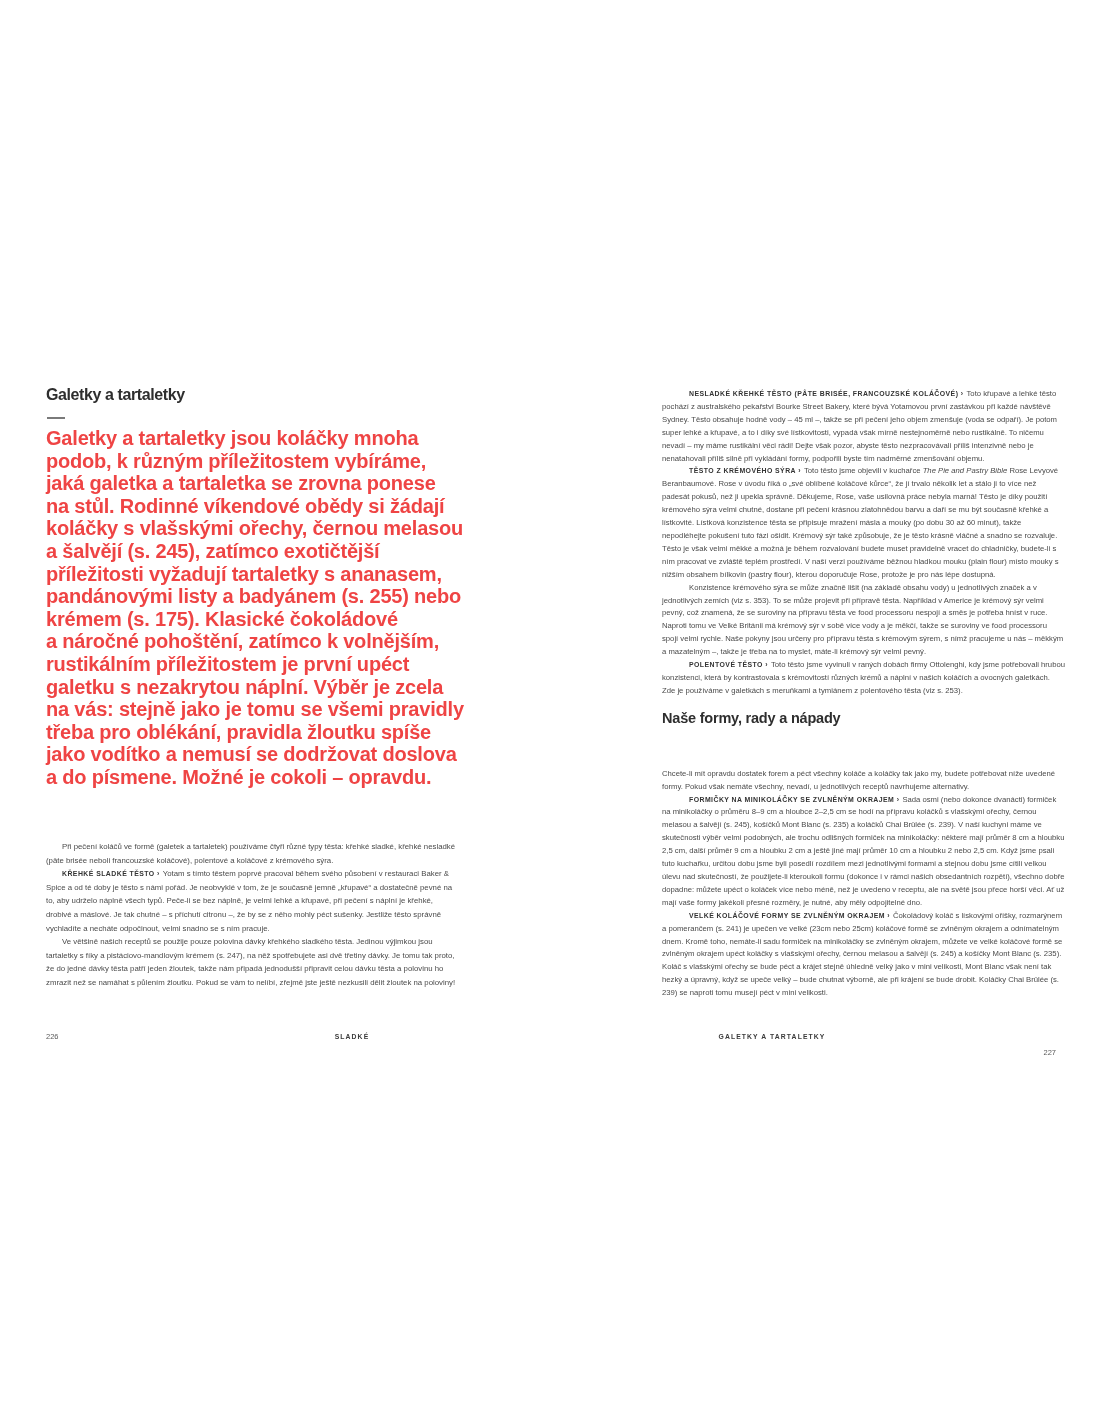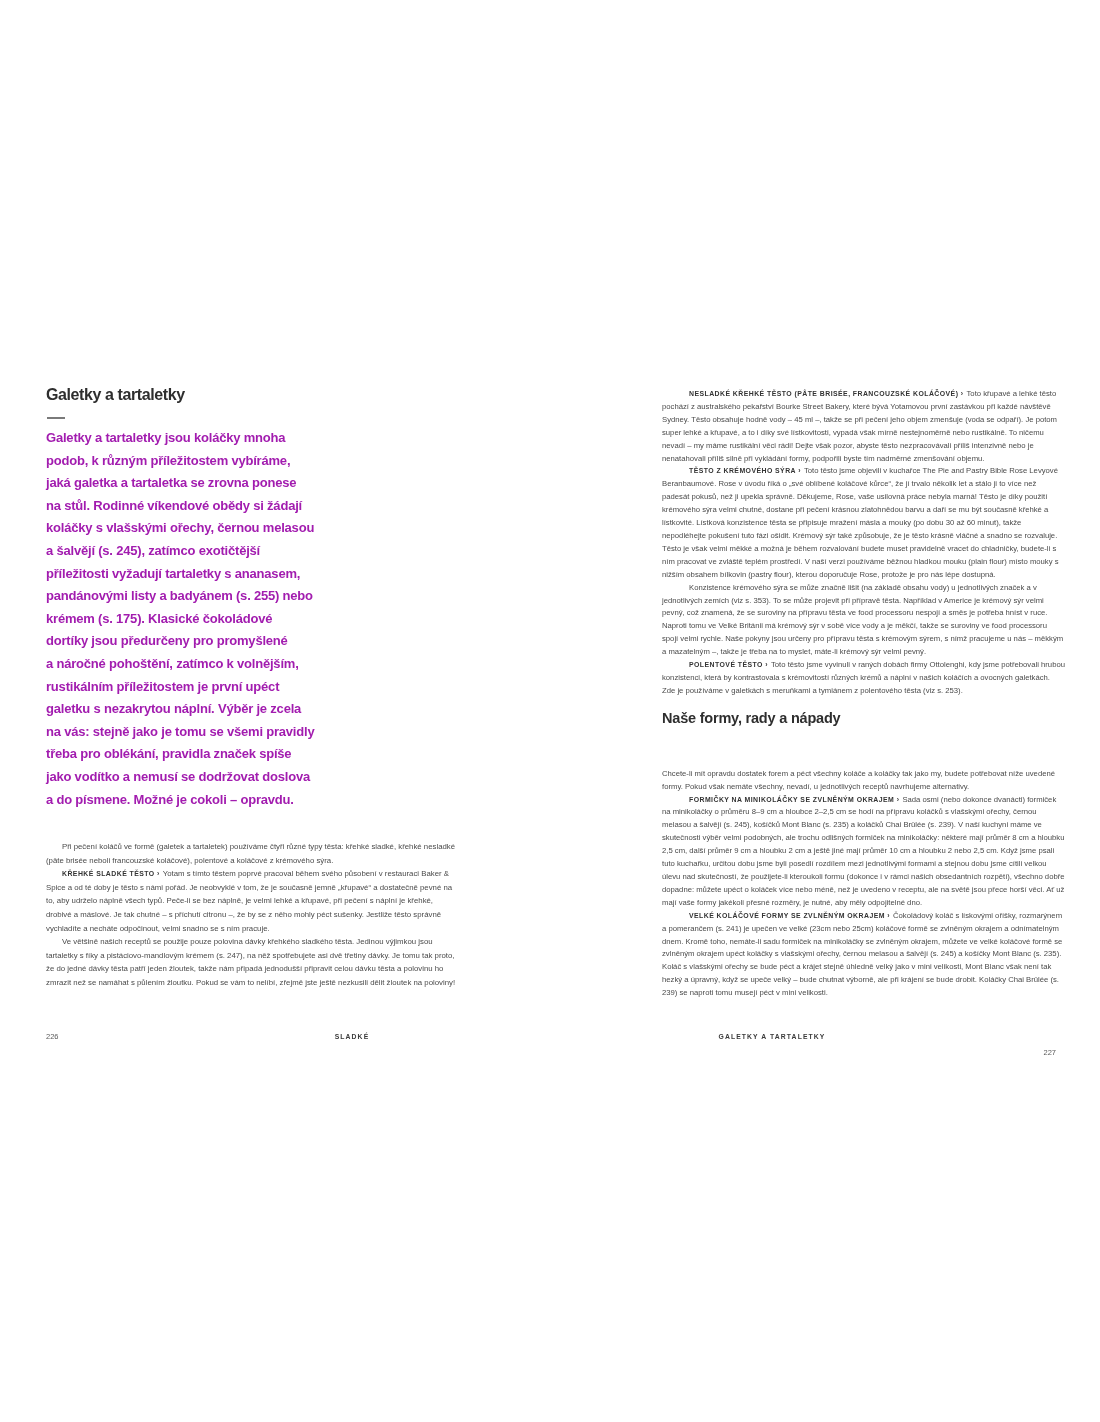--- a/index.html
+++ b/index.html
@@ -13,22 +13,22 @@
   }
   
   .left-col { position: absolute; left: 46px; top: 386px; width: 414px; }
   .chapter-title {
     font-size: 16px; font-weight: bold; line-height: 18px;
     letter-spacing: -0.4px; color: #2e2e2e; margin: 0;
   }
   .title-rule { width: 18px; height: 2px; background: #7a7a7a; margin: 13px 0 0 1px; }
   .intro { margin-top: 8px; }
   .intro-line {
-    font-size: 13px; font-weight: bold; line-height: 22.6px;
-    letter-spacing: -0.2px; color: #a21caf; white-space: nowrap;
+    font-size: 20px; font-weight: bold; line-height: 22.6px;
+    letter-spacing: -0.2px; color: #ef4444; white-space: nowrap;
   }
   .left-body {
     position: absolute; left: 46px; top: 840px; width: 414px;
     font-size: 7.8px; line-height: 13.6px; color: #4a4a4a;
   }
   .body-p { margin: 0; text-indent: 18px; }
   .left-body .body-p { text-indent: 16px; }
   .lead {
     font-weight: bold; font-size: 6.9px; letter-spacing: 0.45px;
     color: #333333; margin-right: 3px;
@@ -38,21 +38,21 @@
     position: absolute; left: 662px; top: 388px; width: 403px;
     font-size: 7.7px; line-height: 12.9px; color: #4a4a4a;
   }
   .right-col .body-p { text-indent: 27px; }
   .right-col .body-p.noindent { text-indent: 0; margin-top: 42px; }
   .subheading {
     font-size: 14.5px; font-weight: bold; line-height: 16px;
     letter-spacing: -0.2px; color: #2e2e2e;
     margin: 12px 0 5px 0;
   }
-  .it { }
+  .it { font-style: italic; }
   
   .pagenum { position: absolute; top: 1032px; font-size: 7.5px; color: #5a5a5a; }
   .pagenum-left { left: 46px; }
   .pagenum-right { left: 1016px; width: 40px; text-align: right; margin-top: 16px; }
   .running-footer {
     position: absolute; top: 1033px; font-size: 6.8px; font-weight: bold;
     letter-spacing: 1.1px; color: #3a3a3a; text-align: center;
   }
   .running-footer-left { left: 312px; width: 80px; }
   .running-footer-right { left: 692px; width: 160px; }
@@ -66,26 +66,25 @@
   <div class="intro">
     <div class="intro-line">Galetky a tartaletky jsou koláčky mnoha</div>
     <div class="intro-line">podob, k různým příležitostem vybíráme,</div>
     <div class="intro-line">jaká galetka a tartaletka se zrovna ponese</div>
     <div class="intro-line">na stůl. Rodinné víkendové obědy si žádají</div>
     <div class="intro-line">koláčky s vlašskými ořechy, černou melasou</div>
     <div class="intro-line">a šalvějí (s. 245), zatímco exotičtější</div>
     <div class="intro-line">příležitosti vyžadují tartaletky s ananasem,</div>
     <div class="intro-line">pandánovými listy a badyánem (s. 255) nebo</div>
     <div class="intro-line">krémem (s. 175). Klasické čokoládové</div>
-    <div class="intro-line">dortíky jsou předurčeny pro promyšlené</div>
     <div class="intro-line">a náročné pohoštění, zatímco k volnějším,</div>
     <div class="intro-line">rustikálním příležitostem je první upéct</div>
     <div class="intro-line">galetku s nezakrytou náplní. Výběr je zcela</div>
     <div class="intro-line">na vás: stejně jako je tomu se všemi pravidly</div>
-    <div class="intro-line">třeba pro oblékání, pravidla značek spíše</div>
+    <div class="intro-line">třeba pro oblékání, pravidla žloutku spíše</div>
     <div class="intro-line">jako vodítko a nemusí se dodržovat doslova</div>
     <div class="intro-line">a do písmene. Možné je cokoli – opravdu.</div>
   </div>
 </div>
 
 <div class="left-body">
   <p class="body-p"><span>Při pečení koláčů ve formě (galetek a tartaletek) používáme čtyři různé typy těsta: křehké sladké, křehké nesladké (pâte brisée neboli francouzské koláčové), polentové a koláčové z krémového sýra.</span></p>
   <p class="body-p"><span class="lead">KŘEHKÉ SLADKÉ TĚSTO ›</span><span>Yotam s tímto těstem poprvé pracoval během svého působení v restauraci Baker &amp; Spice a od té doby je těsto s námi pořád. Je neobvyklé v tom, že je současně jemně „křupavé“ a dostatečně pevné na to, aby udrželo náplně všech typů. Peče-li se bez náplně, je velmi lehké a křupavé, při pečení s náplní je křehké, drobivé a máslové. Je tak chutné – s příchutí citronu –, že by se z něho mohly péct sušenky. Jestliže těsto správně vychladíte a necháte odpočinout, velmi snadno se s ním pracuje.</span></p>
   <p class="body-p"><span>Ve většině našich receptů se použije pouze polovina dávky křehkého sladkého těsta. Jedinou výjimkou jsou tartaletky s fíky a pistáciovo-mandlovým krémem (s. 247), na něž spotřebujete asi dvě třetiny dávky. Je tomu tak proto, že do jedné dávky těsta patří jeden žloutek, takže nám připadá jednodušší připravit celou dávku těsta a polovinu ho zmrazit než se namáhat s půlením žloutku. Pokud se vám to nelíbí, zřejmě jste ještě nezkusili dělit žloutek na poloviny!</span></p>
 </div>

